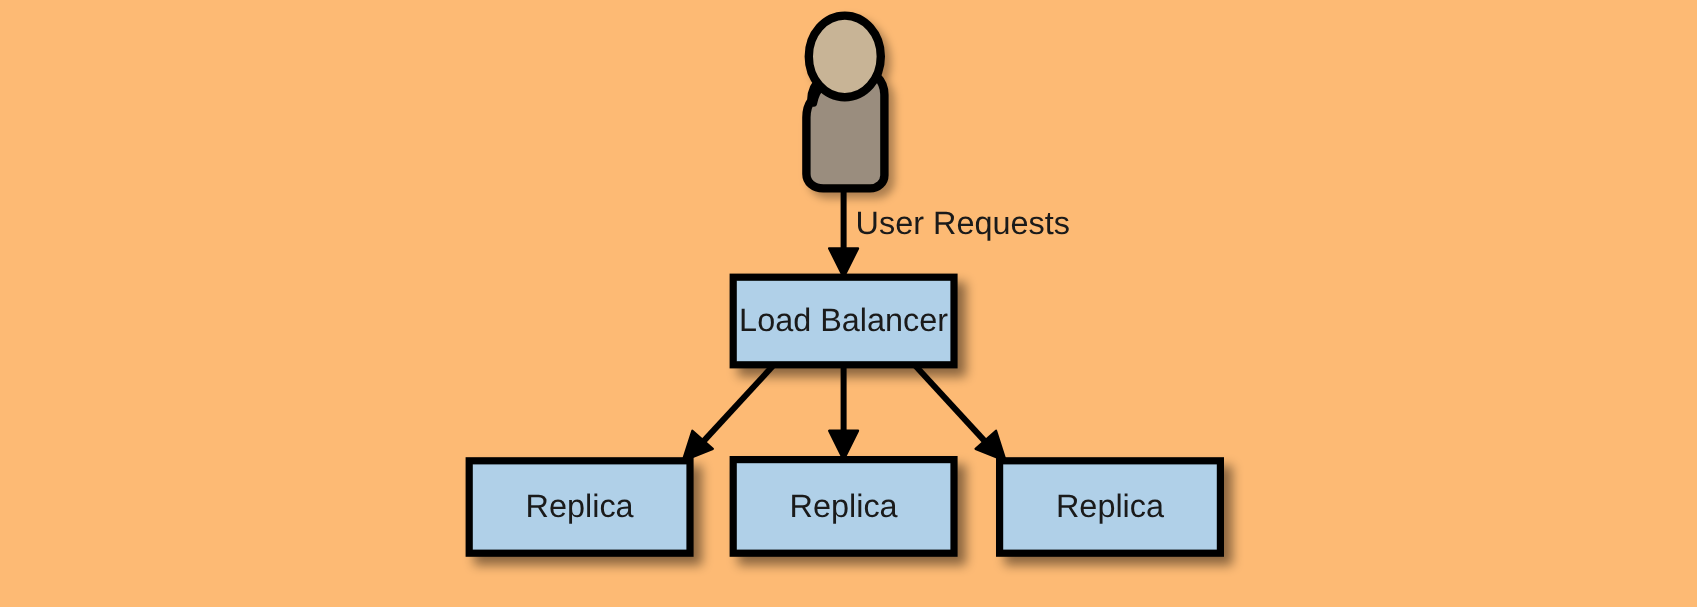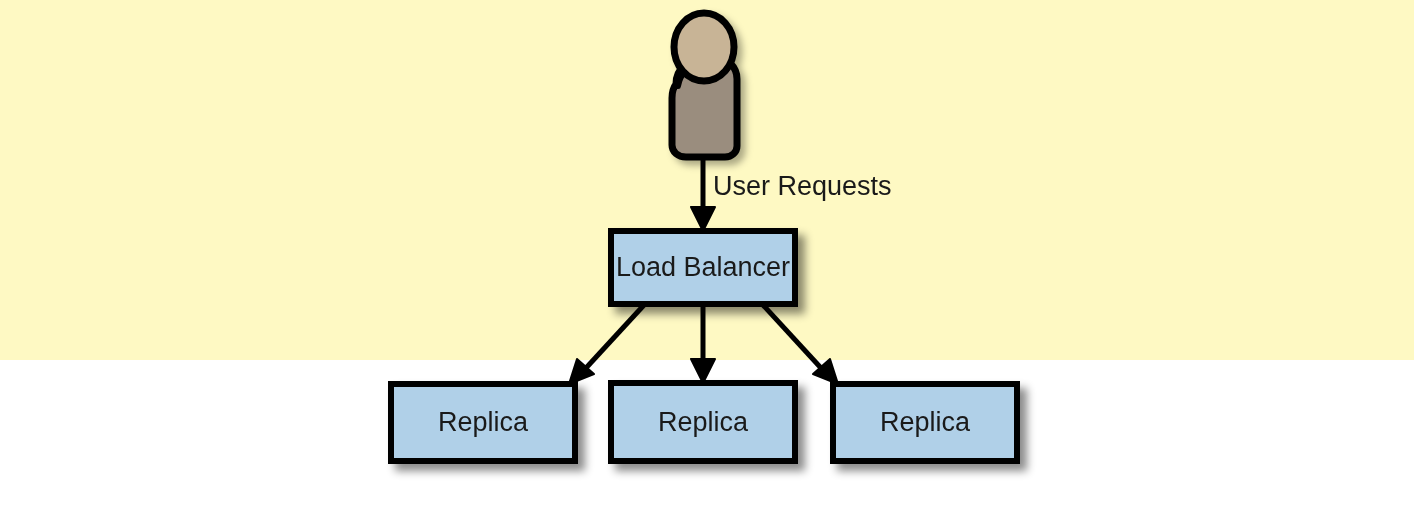--- a/index.html
+++ b/index.html
@@ -9,22 +9,22 @@
   }
   body {
     width: 1414px;
     height: 506px;
     font-family: "Liberation Sans", sans-serif;
     overflow: hidden;
   }
   #diagram-canvas {
     position: relative;
     width: 1414px;
-    height: 360px;
-    background: #fef9c3;
+    height: 506px;
+    background: #fdba74;
   }
   #diagram-svg {
     position: absolute;
     left: 0;
     top: 0;
     width: 1414px;
     height: 506px;
     display: block;
   }
   .node-label {

